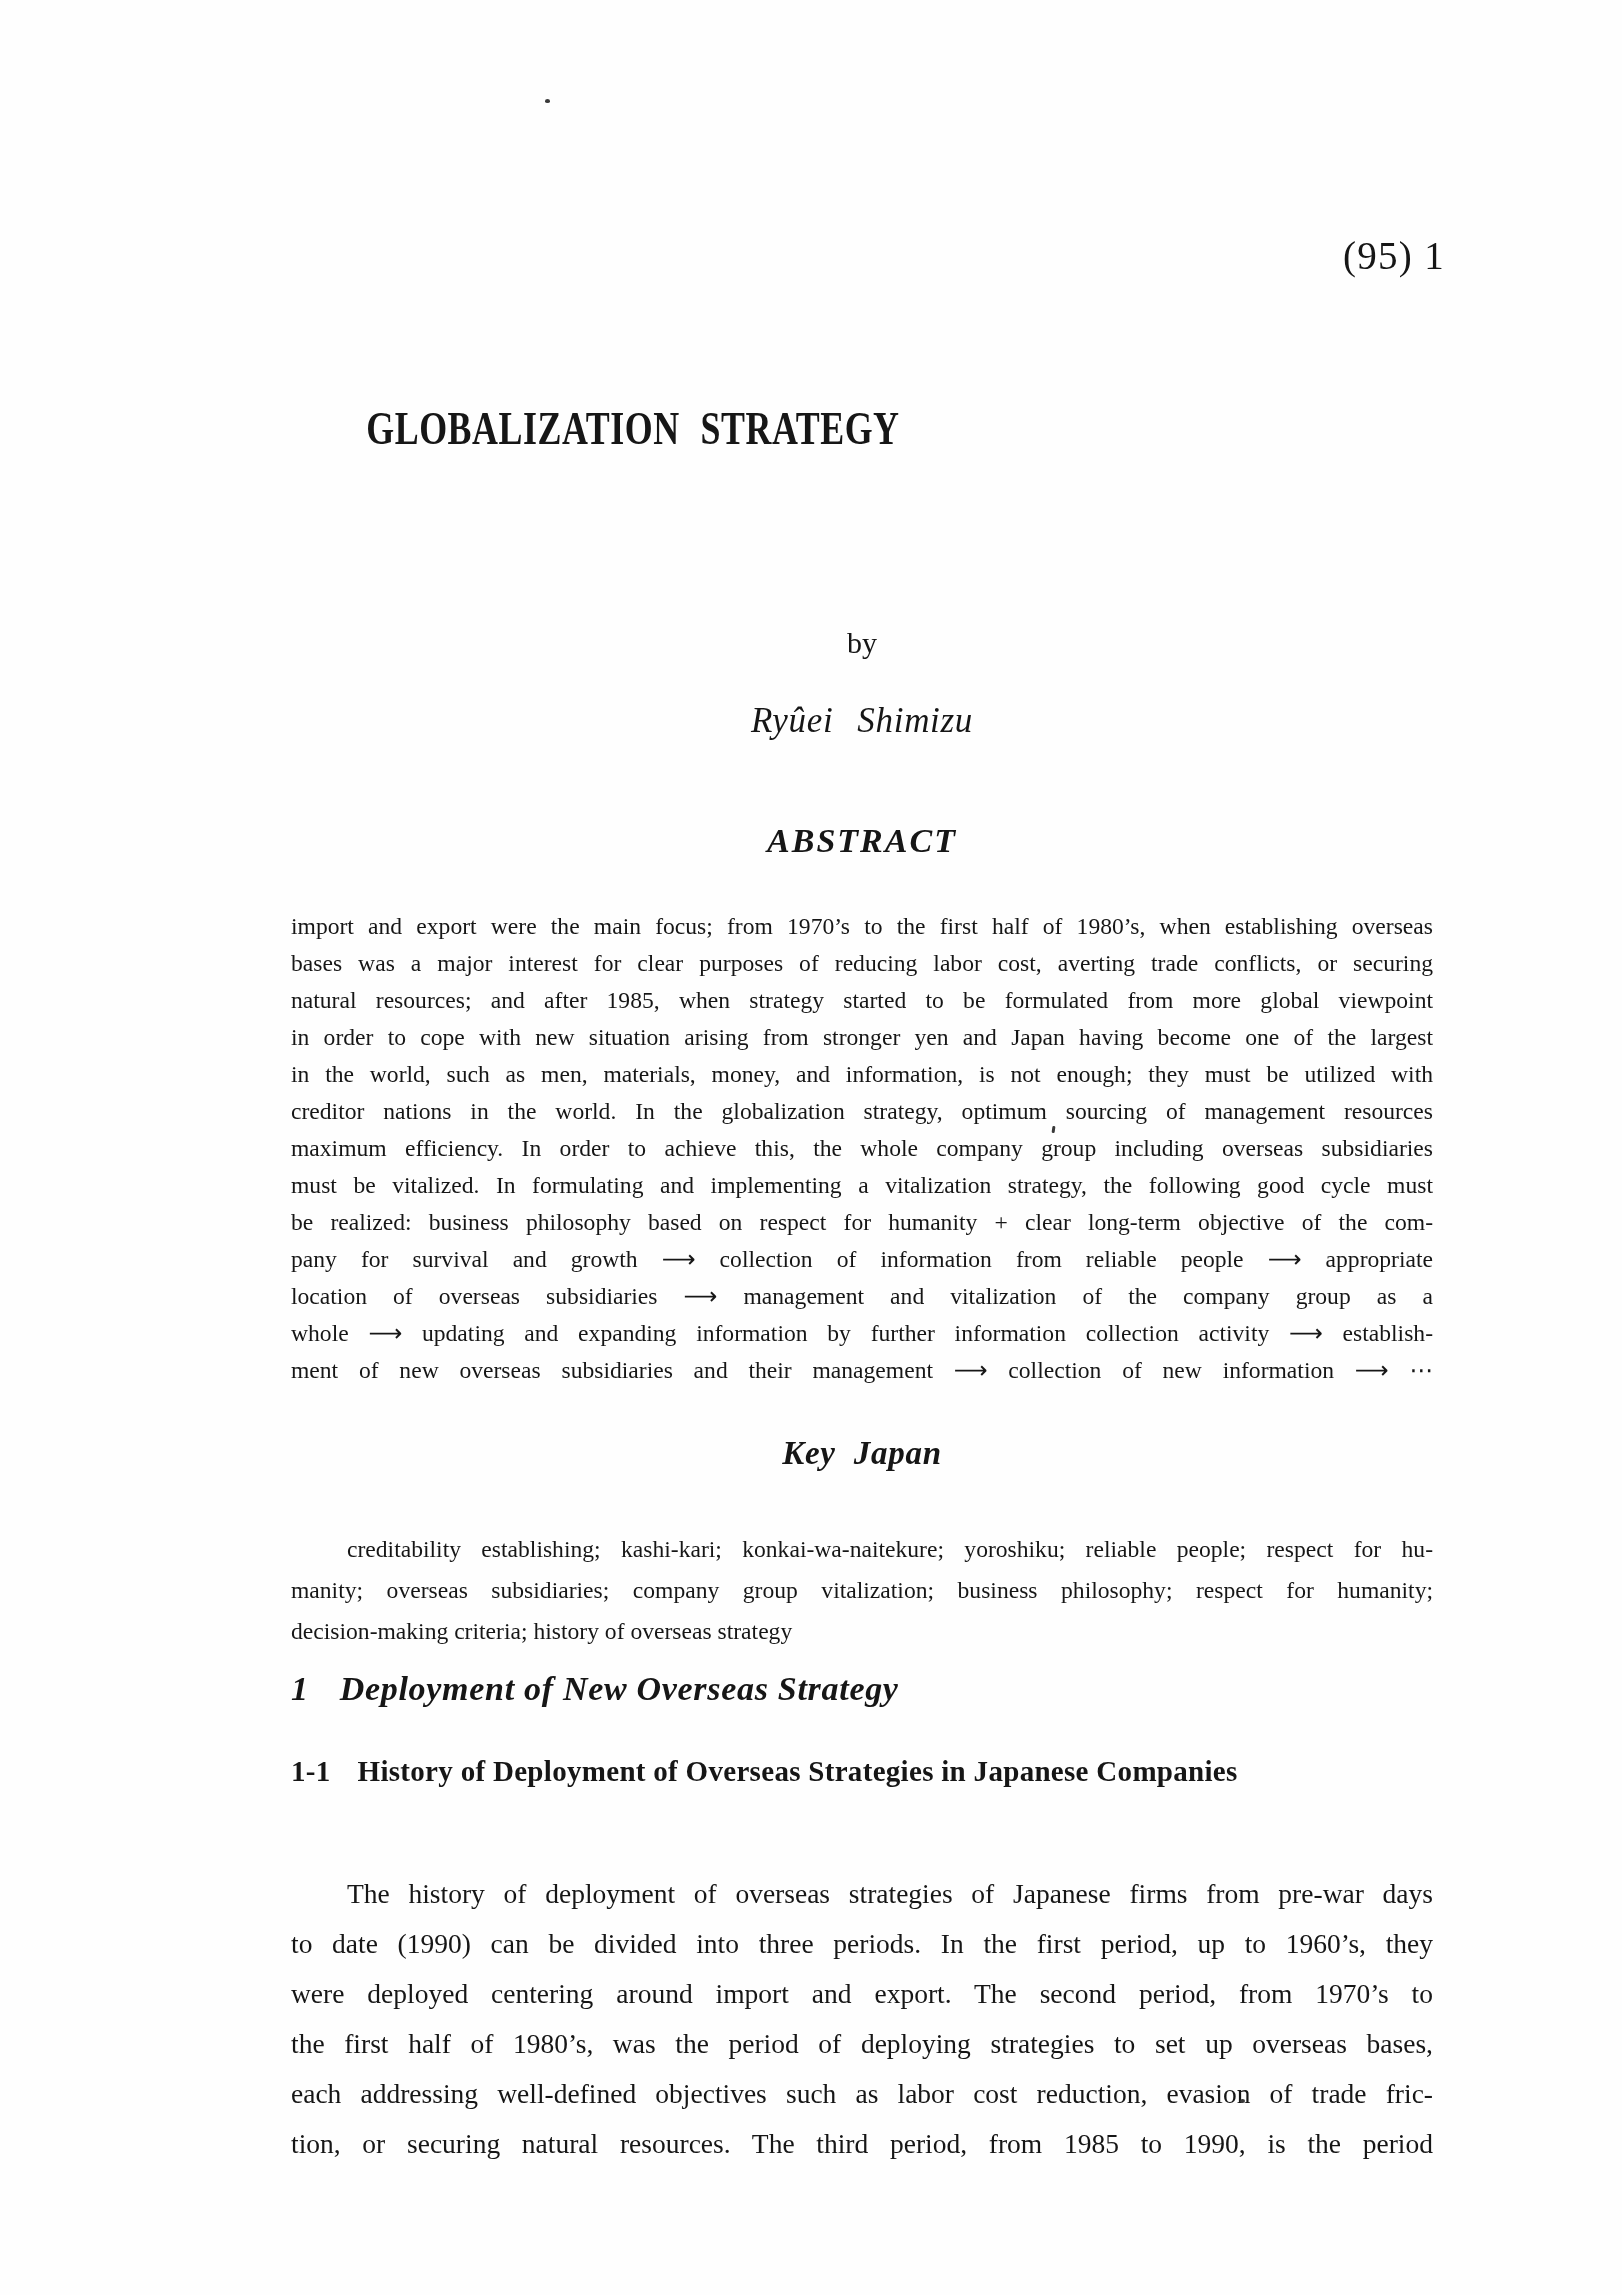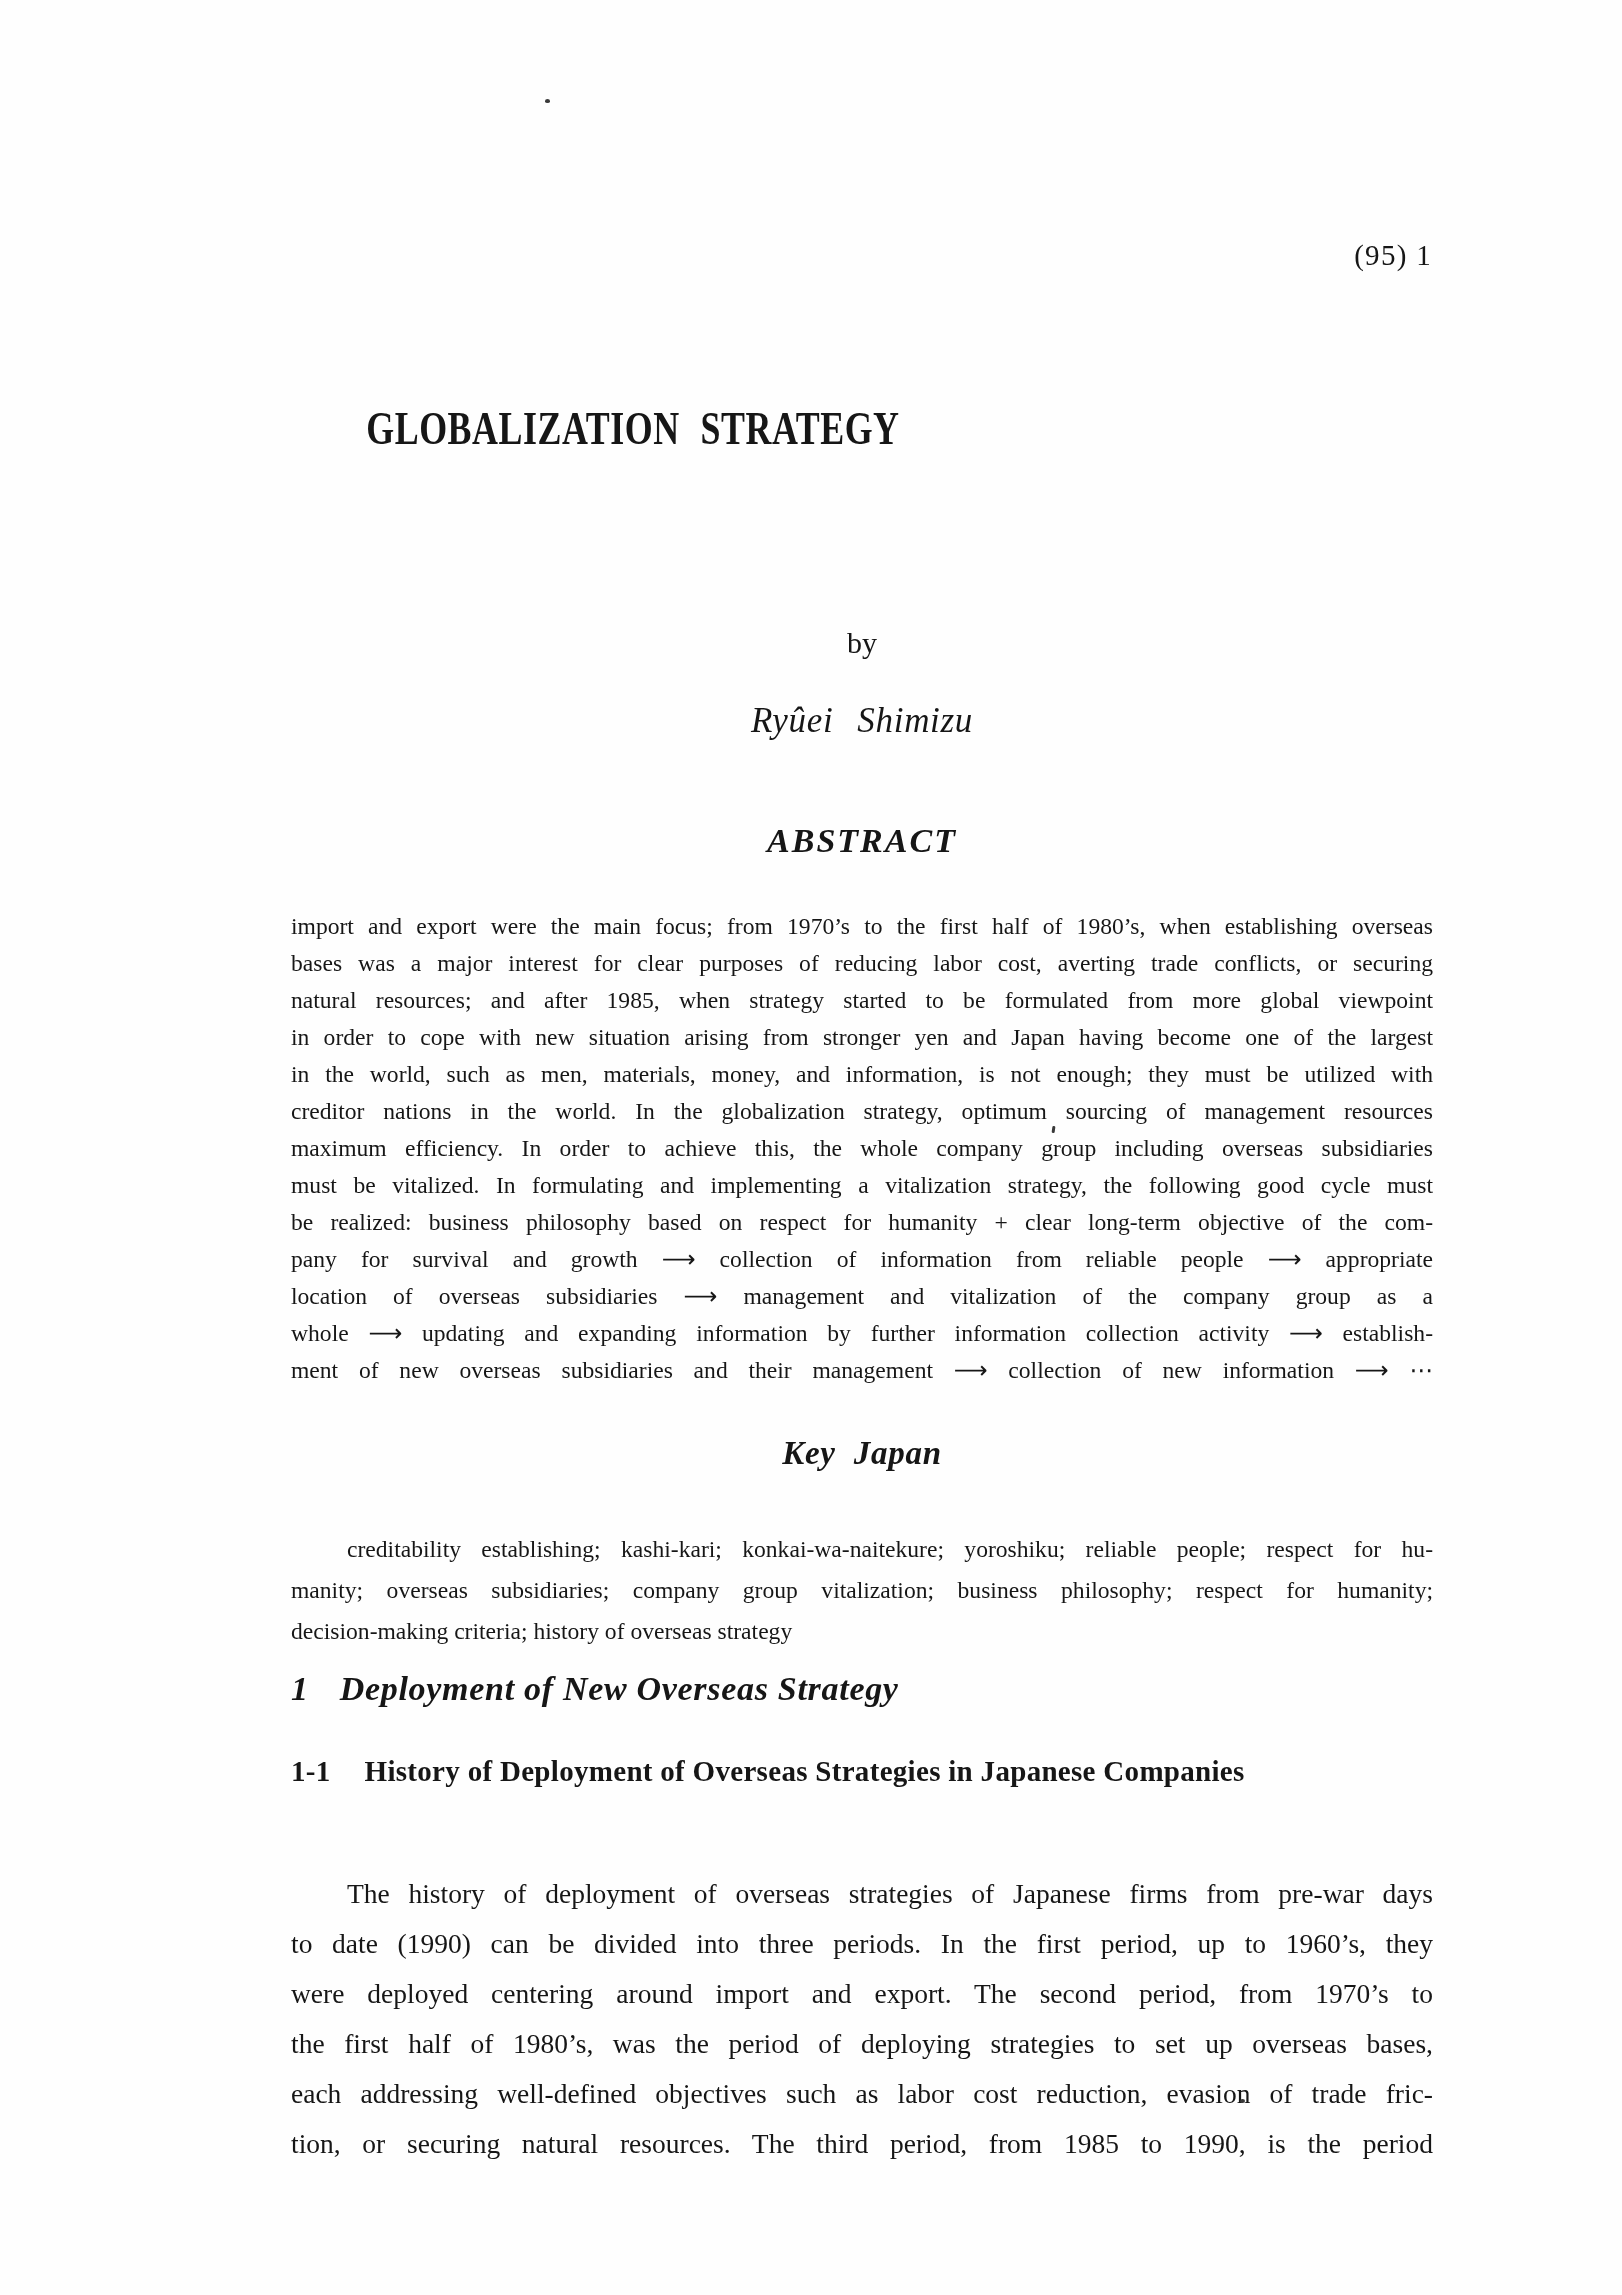--- a/index.html
+++ b/index.html
@@ -9,22 +9,22 @@
     height: 2295px;
     background: #fefefe;
     color: #161616;
     font-family: "Liberation Serif", serif;
     overflow: hidden;
   }
   .abs { position: absolute; }
 
   .page-number {
     top: 239px;
-    right: 190px;
-    font-size: 29px;
+    right: 177px;
+    font-size: 39px;
     line-height: 33px;
     letter-spacing: 1.3px;
   }
 
   .col { left: 291px; width: 1142px; }
 
   .doc-title {
     top: 403px;
     text-align: left;
     font-size: 46px;
@@ -110,21 +110,21 @@
   }
   .section-heading .sec-num { margin-right: 31px; }
 
   .subsection-heading {
     top: 1754px;
     font-size: 29px;
     line-height: 34px;
     font-weight: bold;
     letter-spacing: 0.3px;
   }
-  .subsection-heading .sec-num { margin-right: 34px; }
+  .subsection-heading .sec-num { margin-right: 27px; }
 
   .body-block { top: 1869px; font-family: Liberation Serif, serif; }
   .body-block .tline {
     font-size: 27.5px;
     line-height: 50px;
     height: 50px;
   }
 
   .speck {
     position: absolute;

